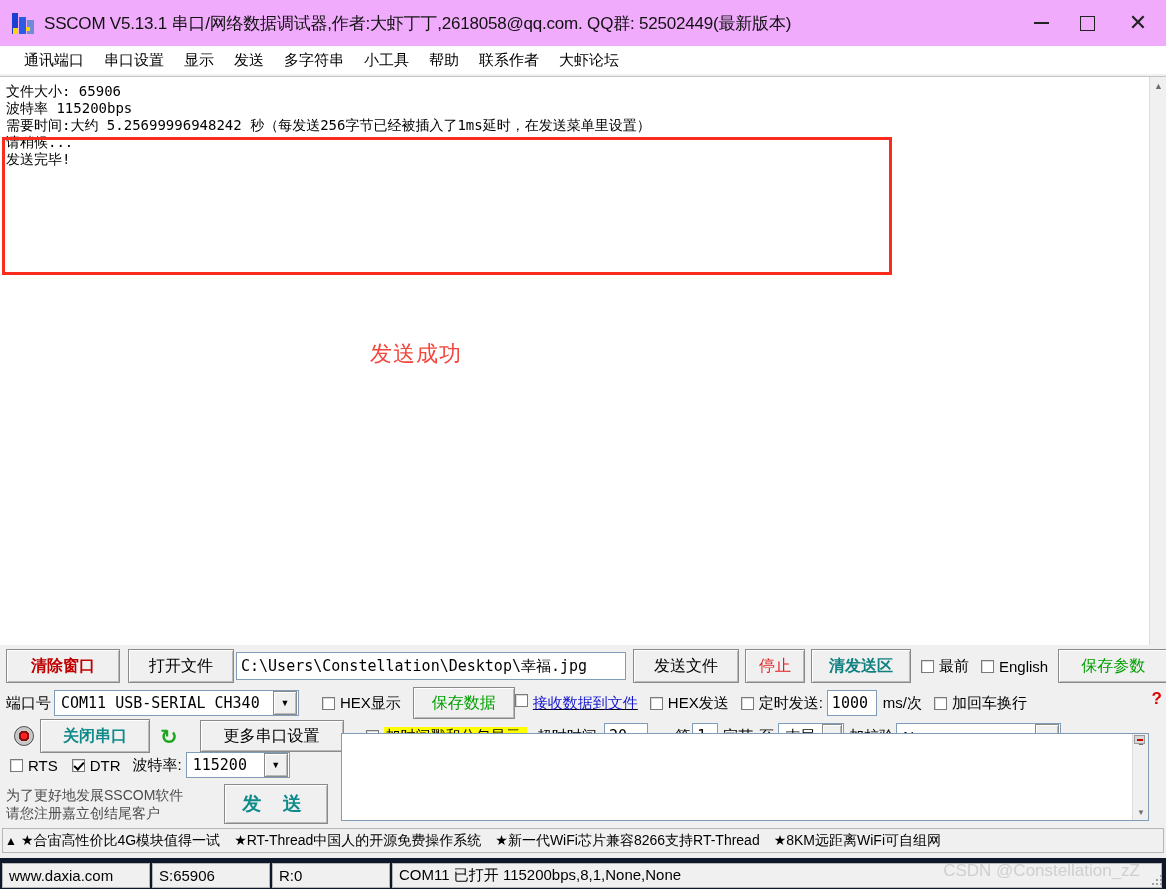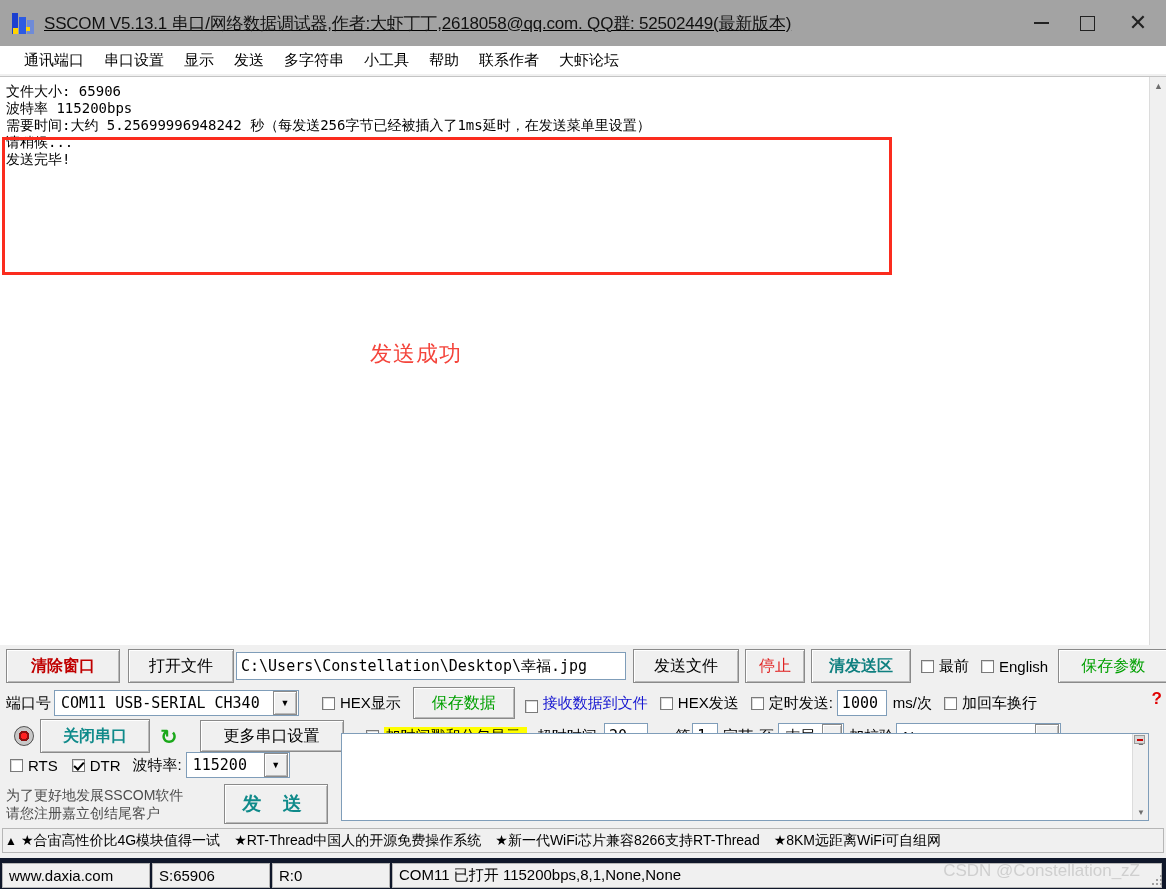--- a/index.html
+++ b/index.html
@@ -8,21 +8,21 @@
     background:#f0f0f0;
     font-family:"Liberation Sans","DejaVu Sans",sans-serif;
     font-size:13px;color:#000;
     -webkit-font-smoothing:none;
   }
   .app{position:relative;width:1166px;height:889px;background:#f0f0f0;}
 
   
   .titlebar{
     position:absolute;left:0;top:0;width:1166px;height:46px;
-    background:#a3a3a3;display:flex;align-items:center;text-decoration:underline;
+    background:#f0abfc;display:flex;align-items:center;
   }
   .app-icon{
     width:26px;height:26px;margin-left:10px;margin-right:8px;position:relative;flex:0 0 auto;
   }
   .app-icon .b1{position:absolute;left:2px;top:3px;width:6px;height:21px;background:#1b3fcf;}
   .app-icon .b2{position:absolute;left:9px;top:7px;width:7px;height:17px;background:#2d5be3;}
   .app-icon .b3{position:absolute;left:17px;top:10px;width:7px;height:14px;background:#6f8bd8;}
   .app-icon .b4{position:absolute;left:3px;top:18px;width:5px;height:6px;background:#ffd400;}
   .app-icon .b5{position:absolute;left:16px;top:17px;width:4px;height:4px;background:#ffd400;}
   .title-text{
@@ -266,21 +266,21 @@
       <div class="lbl">端口号</div>
       <div class="combo" style="width:245px;margin-left:3px;">
         <span class="val">COM11 USB-SERIAL CH340</span>
         <span class="arw">▼</span>
       </div>
       <div style="display:flex;align-items:center;margin-left:23px;">
         <span class="cb"></span>
         <span class="lbl">HEX显示</span>
       </div>
       <div class="btn green" style="width:88px;height:26px;margin-left:12px;">保存数据</div>
-      <div style="display:flex;align-items:flex-end;margin-left:10px;">
+      <div style="display:flex;align-items:flex-start;text-decoration:underline;">
         <span class="cb"></span>
         <span class="lbl" style="color:#1414d0;">接收数据到文件</span>
       </div>
       <div style="display:flex;align-items:center;margin-left:12px;">
         <span class="cb"></span>
         <span class="lbl">HEX发送</span>
       </div>
       <div style="display:flex;align-items:center;margin-left:12px;">
         <span class="cb"></span>
         <span class="lbl">定时发送:</span>

